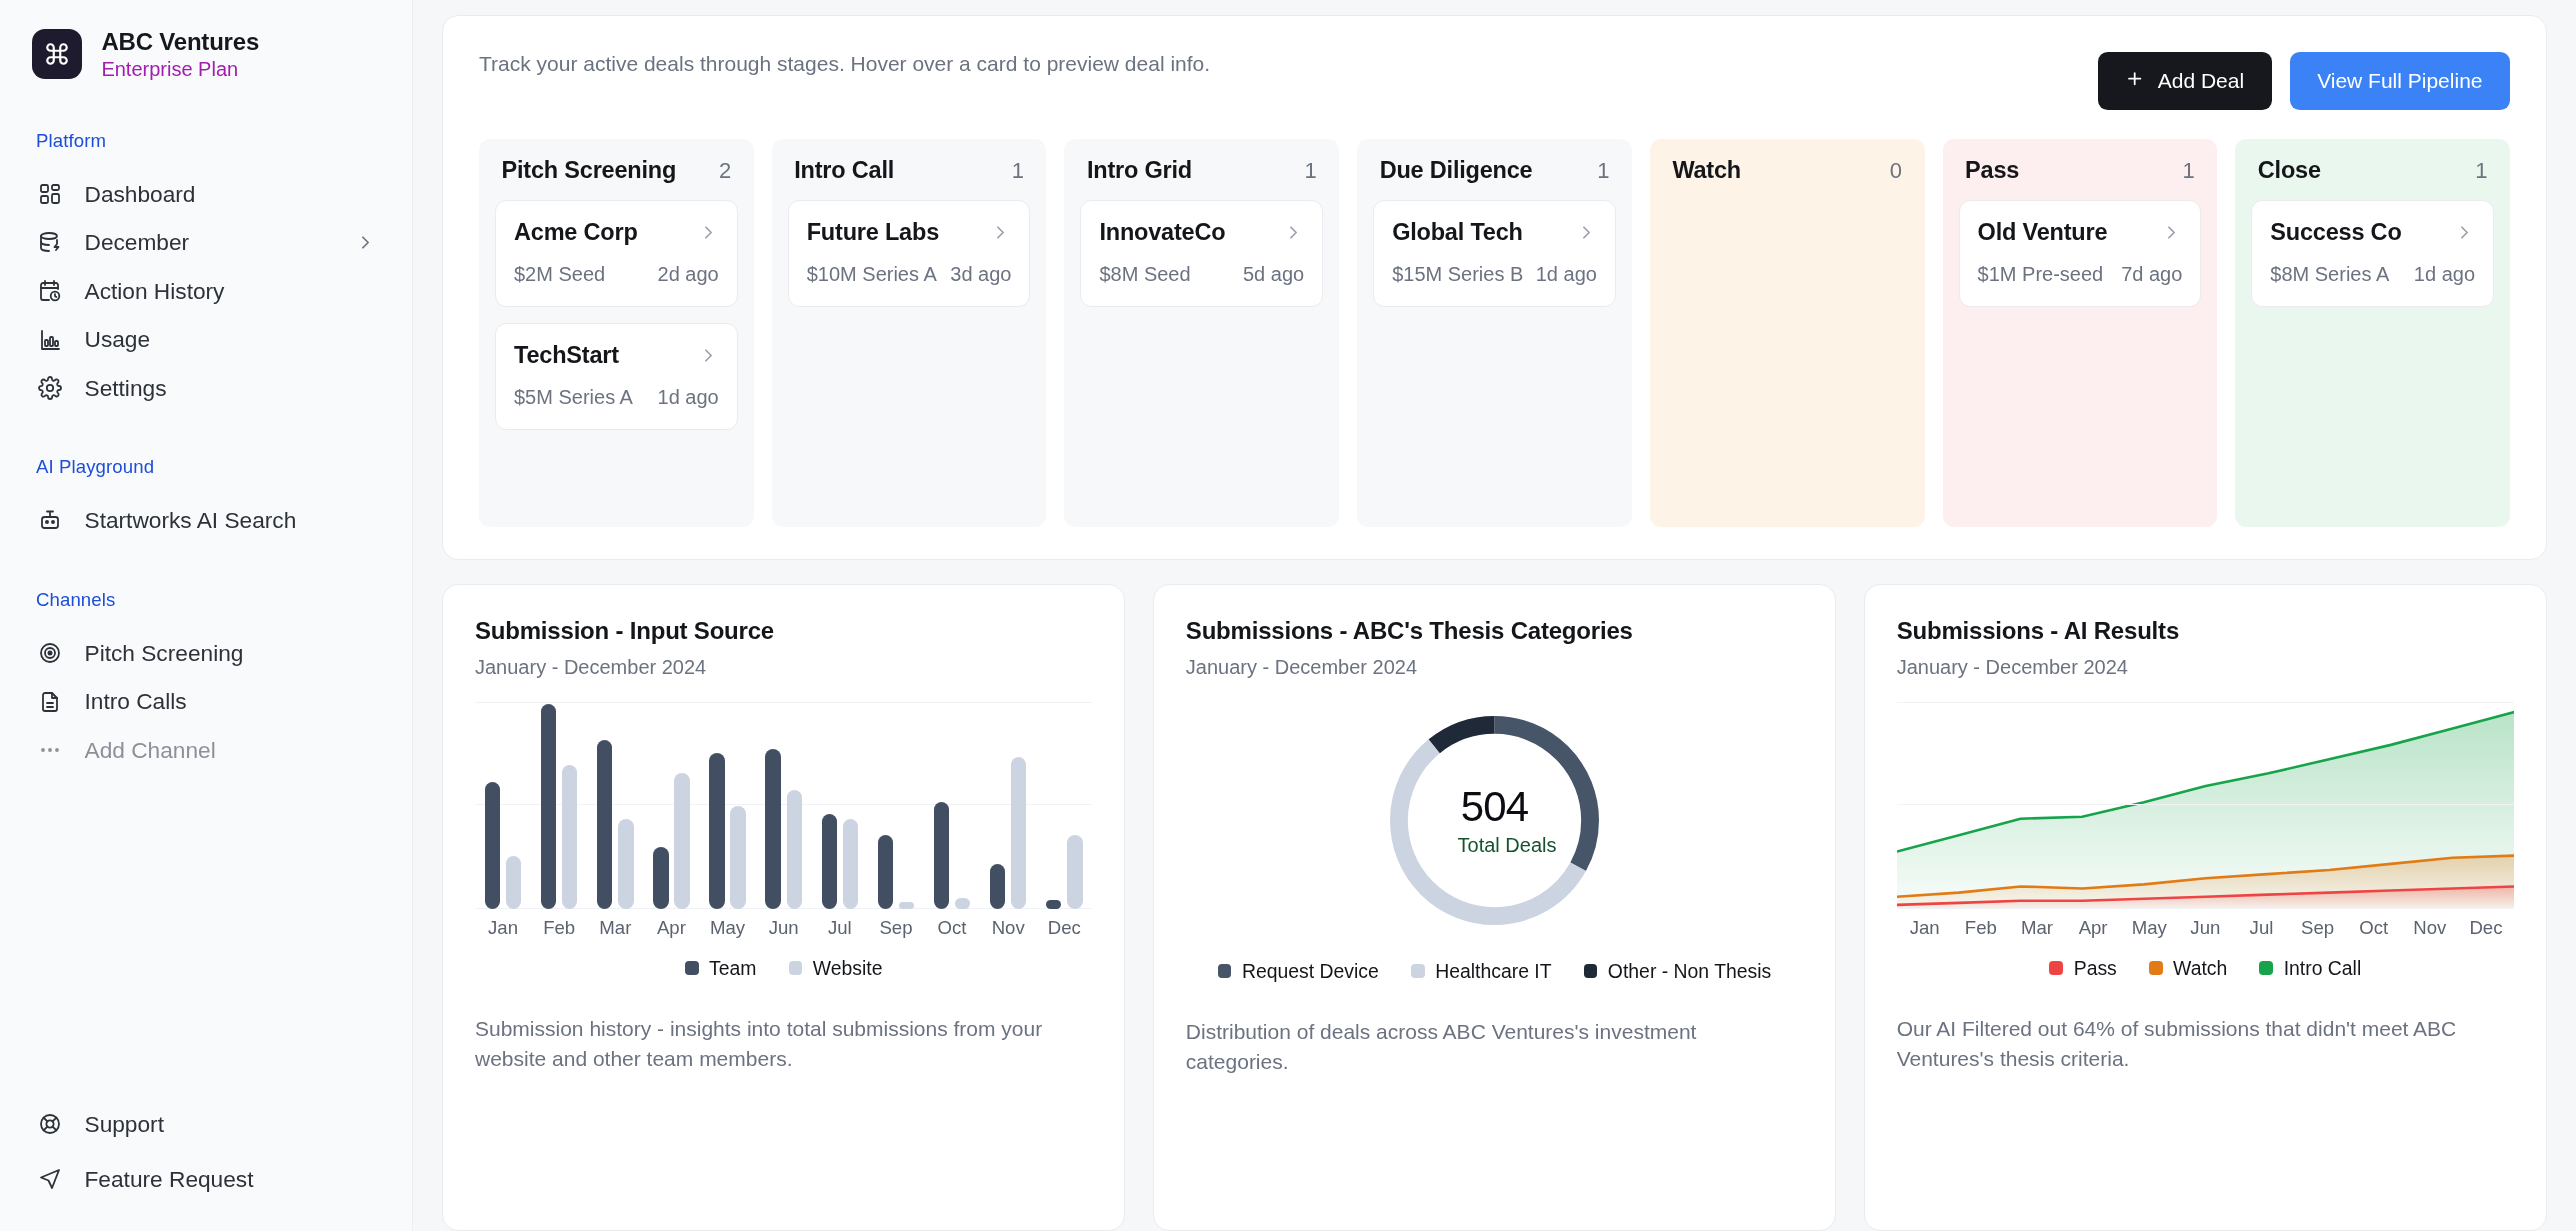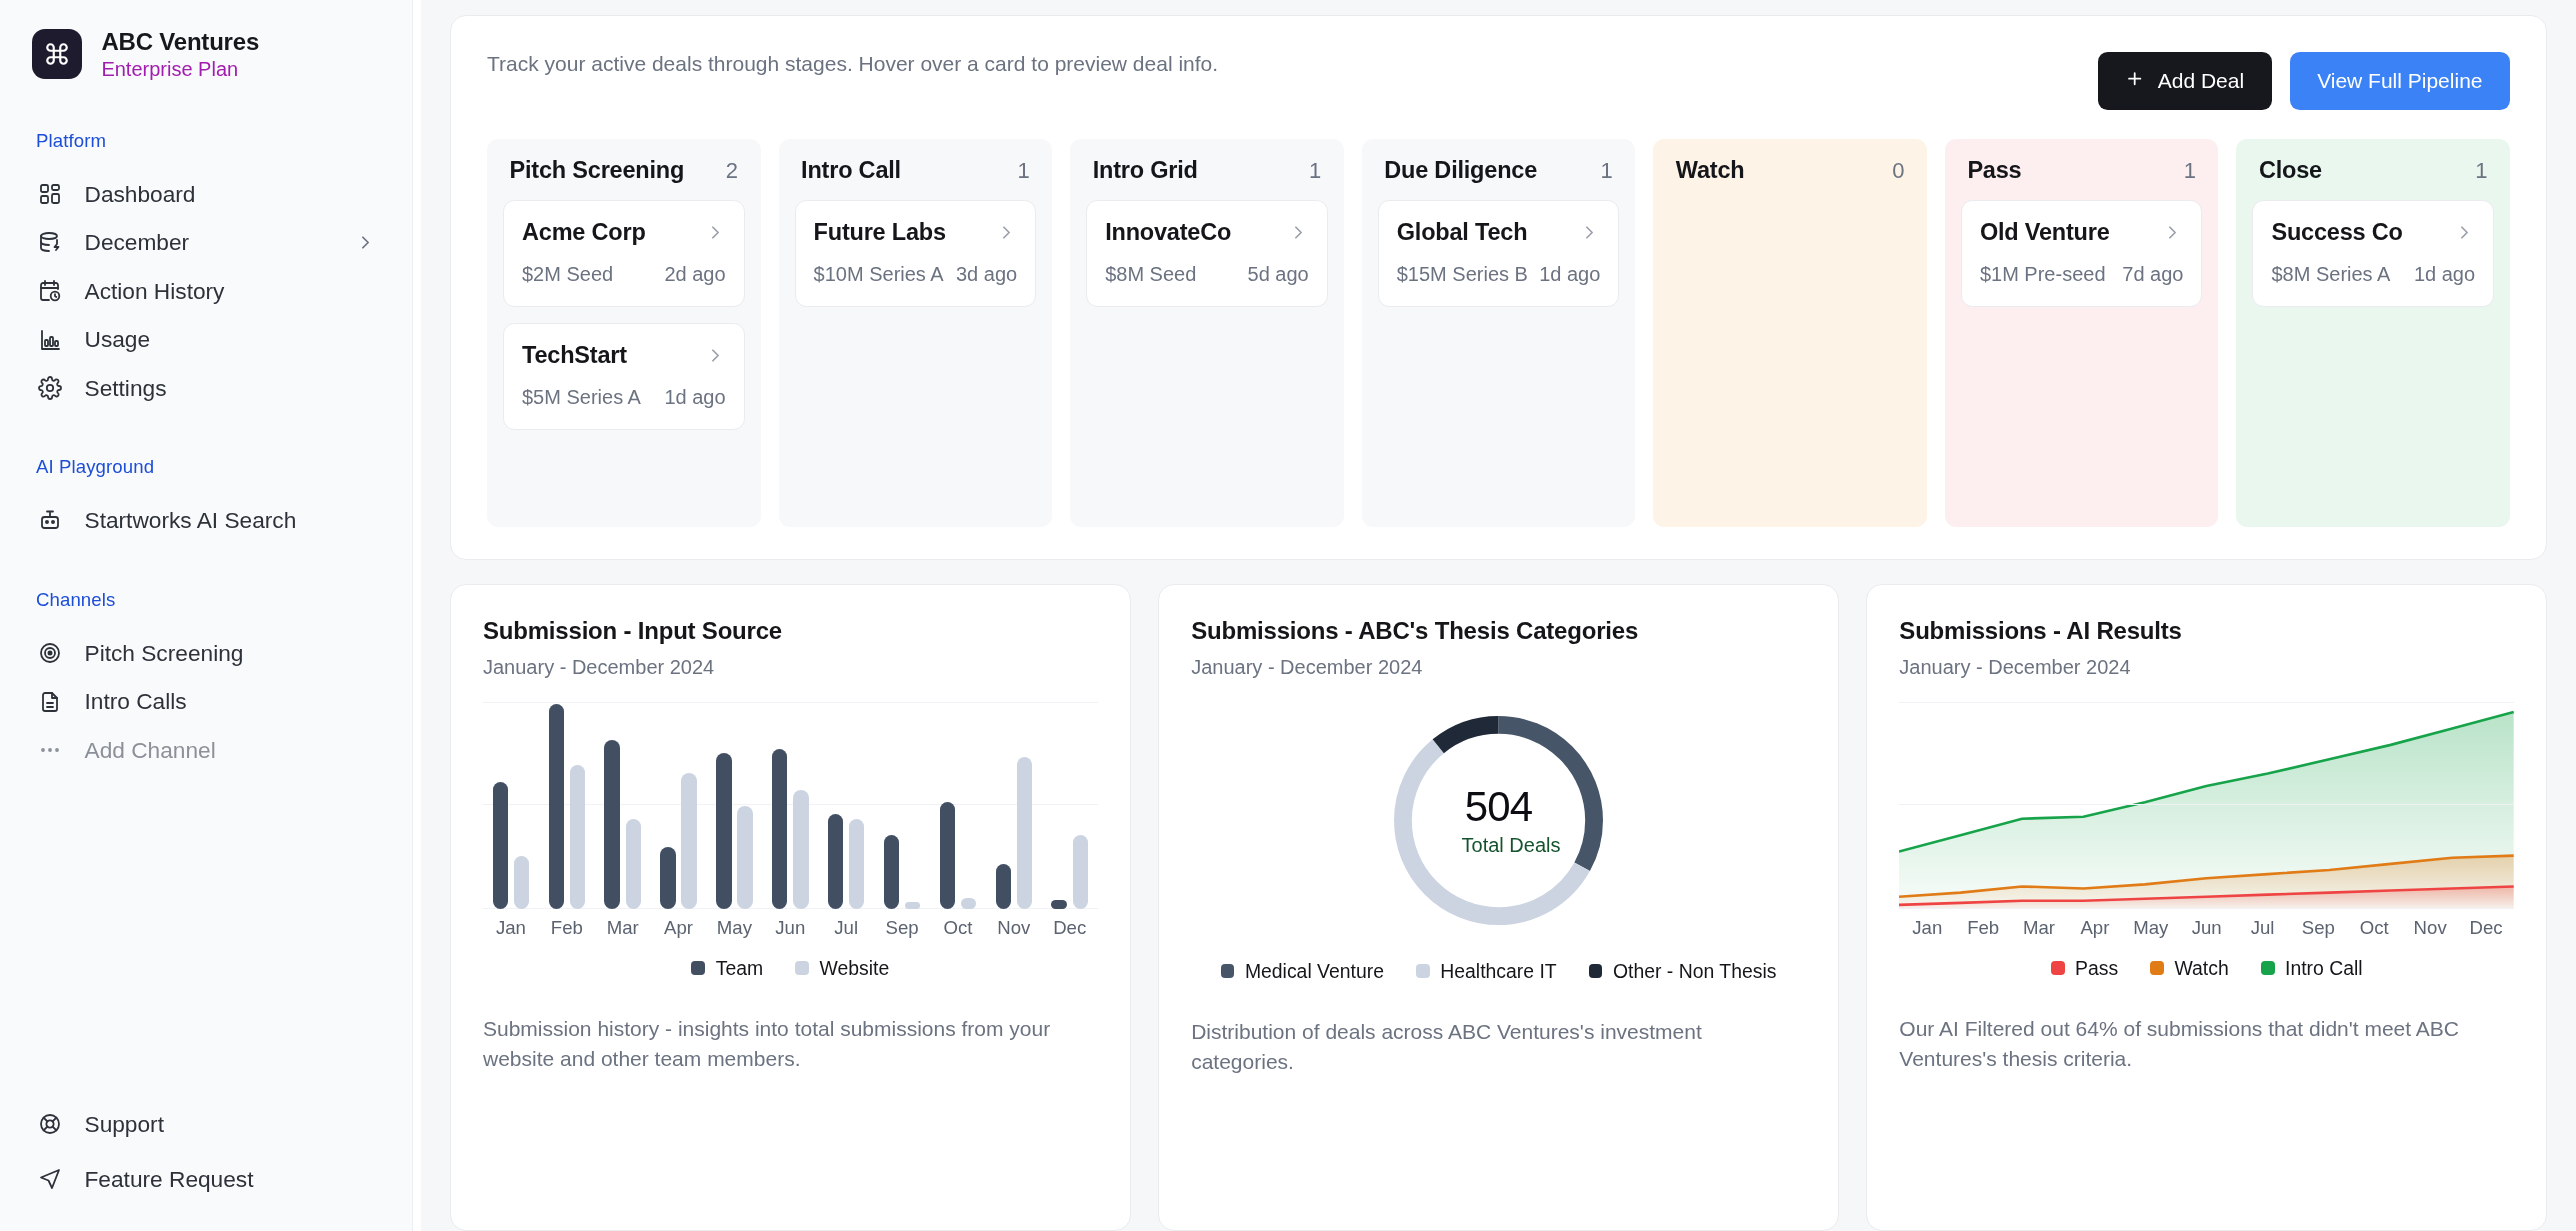--- a/index.html
+++ b/index.html
@@ -2,21 +2,21 @@
 <html style="font-size:13px"><head>
 <meta charset="utf-8">
 <style>
   * { box-sizing: border-box; margin: 0; padding: 0; }
   html, body {
     width: 2576px; height: 1231px;
     font-family: "Liberation Sans", sans-serif;
     background: #ffffff;
     overflow: hidden;
   }
-  .app { display: flex; width: 2576px; height: 971px; gap: 8px; }
+  .app { display: flex; width: 2576px; height: 971px; }
 
   
   .sidebar {
     width: 413px; height: 1231px;
     background: #f9fafb;
     border-right: 1.6px solid #eceef1;
     display: flex; flex-direction: column;
     padding: 27.5px 0 24px 0;
     flex: 0 0 413px;
   }
@@ -541,21 +541,21 @@
               </g>
           </svg>
           <div class="donut-center">
             <div class="donut-total">504</div>
             <div class="donut-label">Total Deals</div>
           </div>
         </div>
         <div class="legend" id="donut-legend">
             <div class="legend-item">
               <span class="legend-dot" style="background: rgb(71, 85, 105);"></span>
-              <span>Medical Venture</span>
+              <span>Request Device</span>
             </div>
             <div class="legend-item">
               <span class="legend-dot" style="background: rgb(204, 212, 226);"></span>
               <span>Healthcare IT</span>
             </div>
             <div class="legend-item">
               <span class="legend-dot" style="background: rgb(31, 41, 55);"></span>
               <span>Other - Non Thesis</span>
             </div>
           </div>

